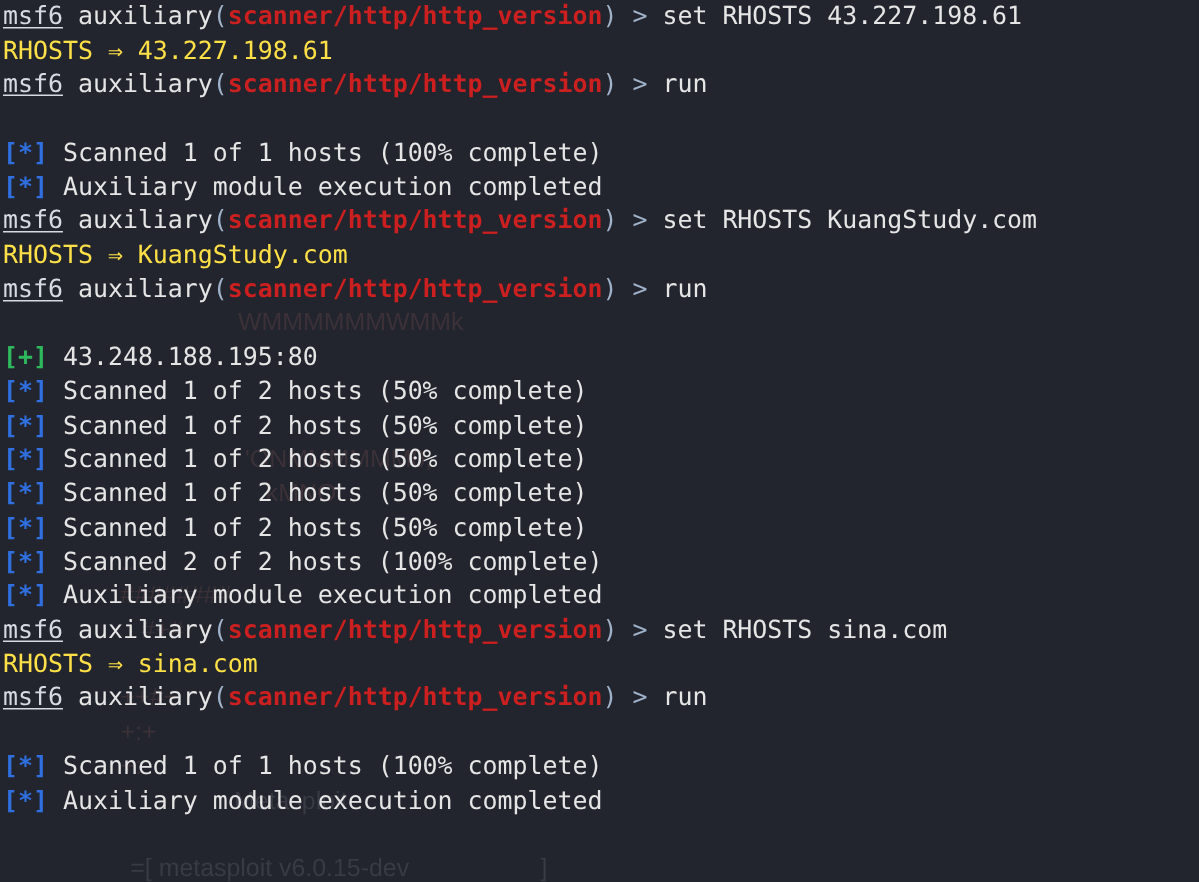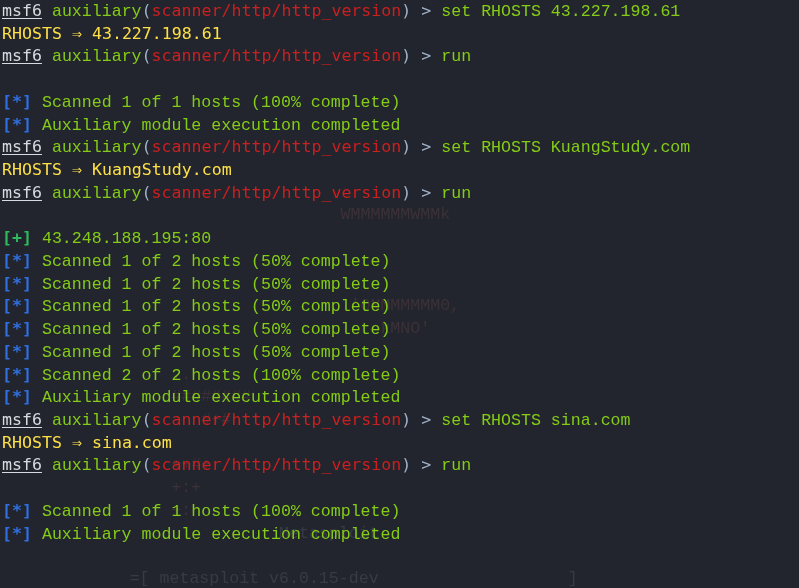--- a/index.html
+++ b/index.html
@@ -23,21 +23,21 @@
   
   #banner-layer {
     position: absolute;
     left: 0;
     top: 0;
     width: 799px;
     height: 588px;
     z-index: 0;
     pointer-events: none;
     white-space: pre;
-    font-family: Liberation Mono, monospace;
+    font-family: Liberation Sans, sans-serif;
     font-size: 16.6px;
     line-height: 22.72px;
     color: #3a3d46;
   }
   #banner-layer .art {
     color: #3c3138;
   }
   #banner-layer .txt {
     color: #383b44;
     margin-left: 48px;
@@ -54,22 +54,22 @@
   }
   .line {
     height: 22.72px;
     white-space: pre;
     color: #cfd2d6;
   }
   .blank { color: transparent; }
 
   
   .host      { color: #d7dae0; text-decoration: underline; text-underline-offset: 2px; margin-top: 21px; }
-  .plain     { color: #84cc16; font-family: Liberation Mono, monospace; }
-  .modpath   { color: #cc1f1f; font-weight: normal; }
+  .plain     { color: #e5e5e5; }
+  .modpath   { color: #cc1f1f; font-weight: bold; }
   .paren     { color: #9fb2c9; }
   .promptarw { color: #9fb2c9; }
   .ok        { color: #2fb95d; font-weight: bold; }
   .info      { color: #2f6fe0; font-weight: bold; }
   .value     { color: #fde047; }
 </style>
 </head>
 <body>
 
 <div id="terminal">

